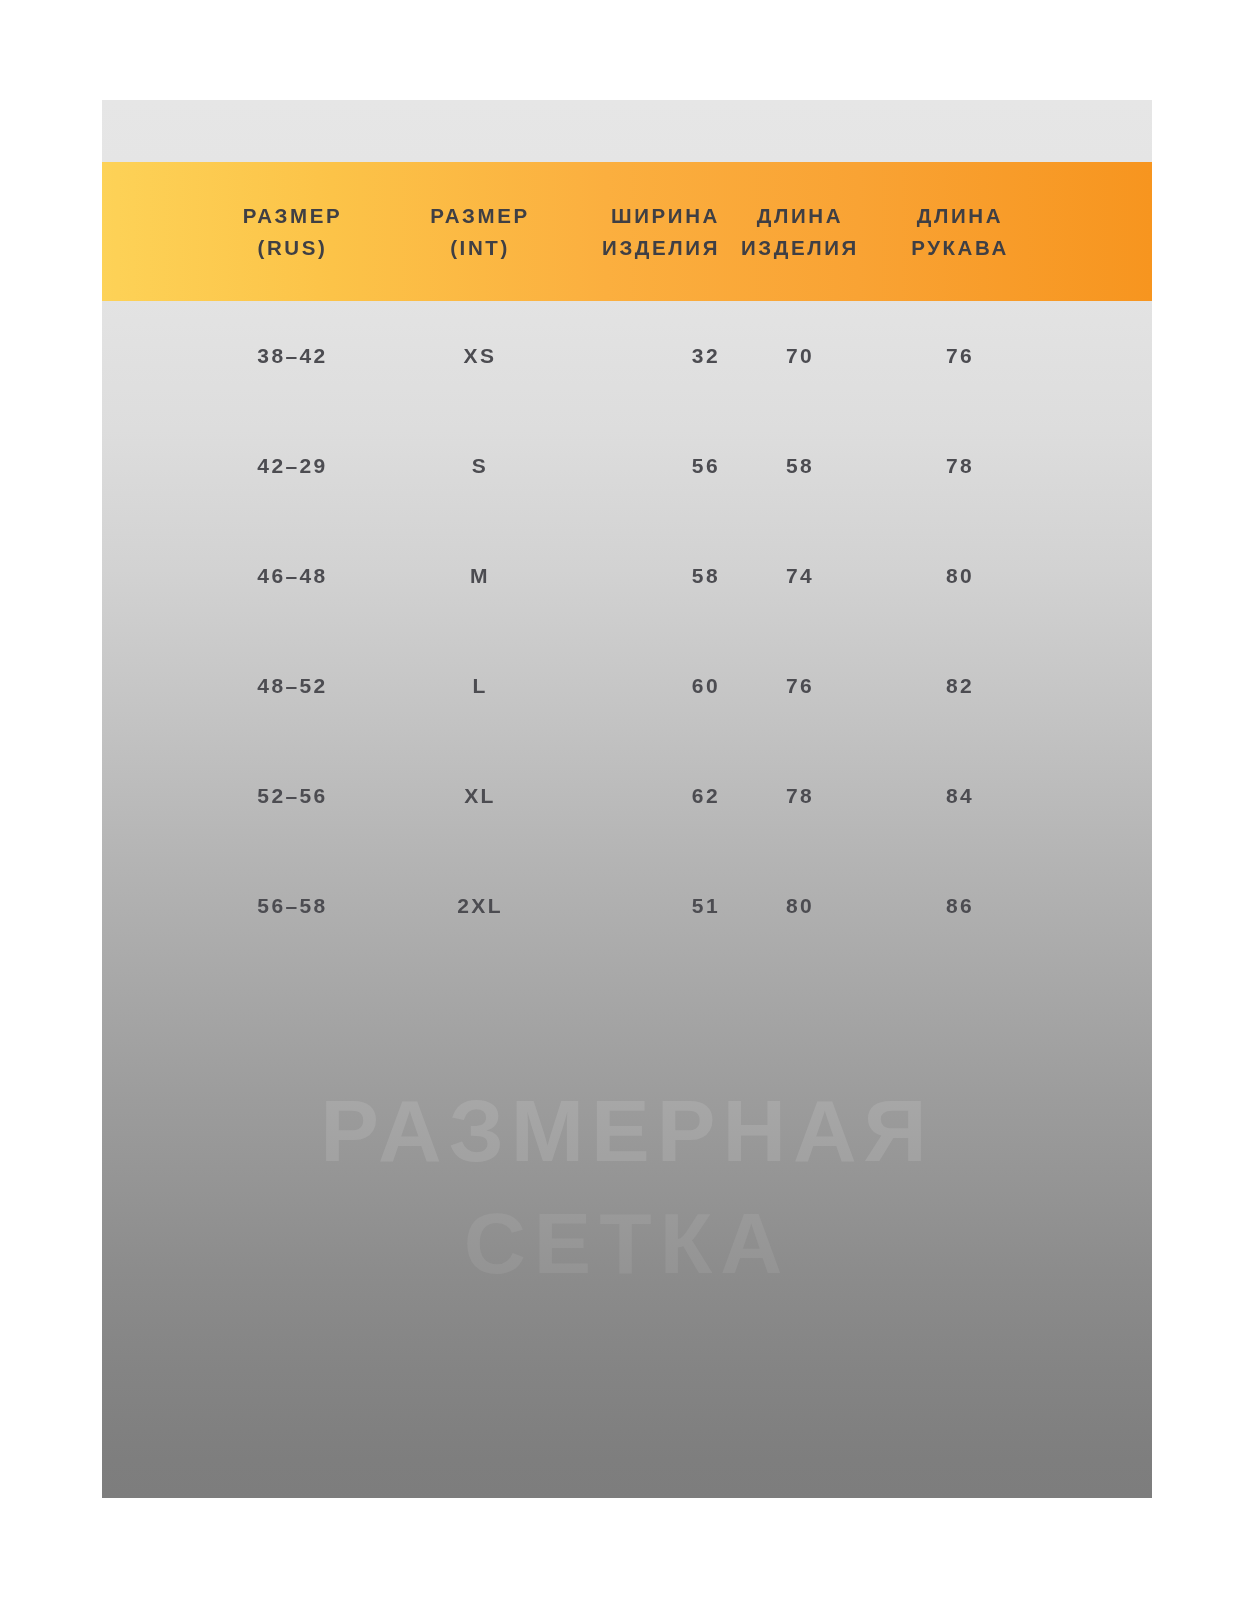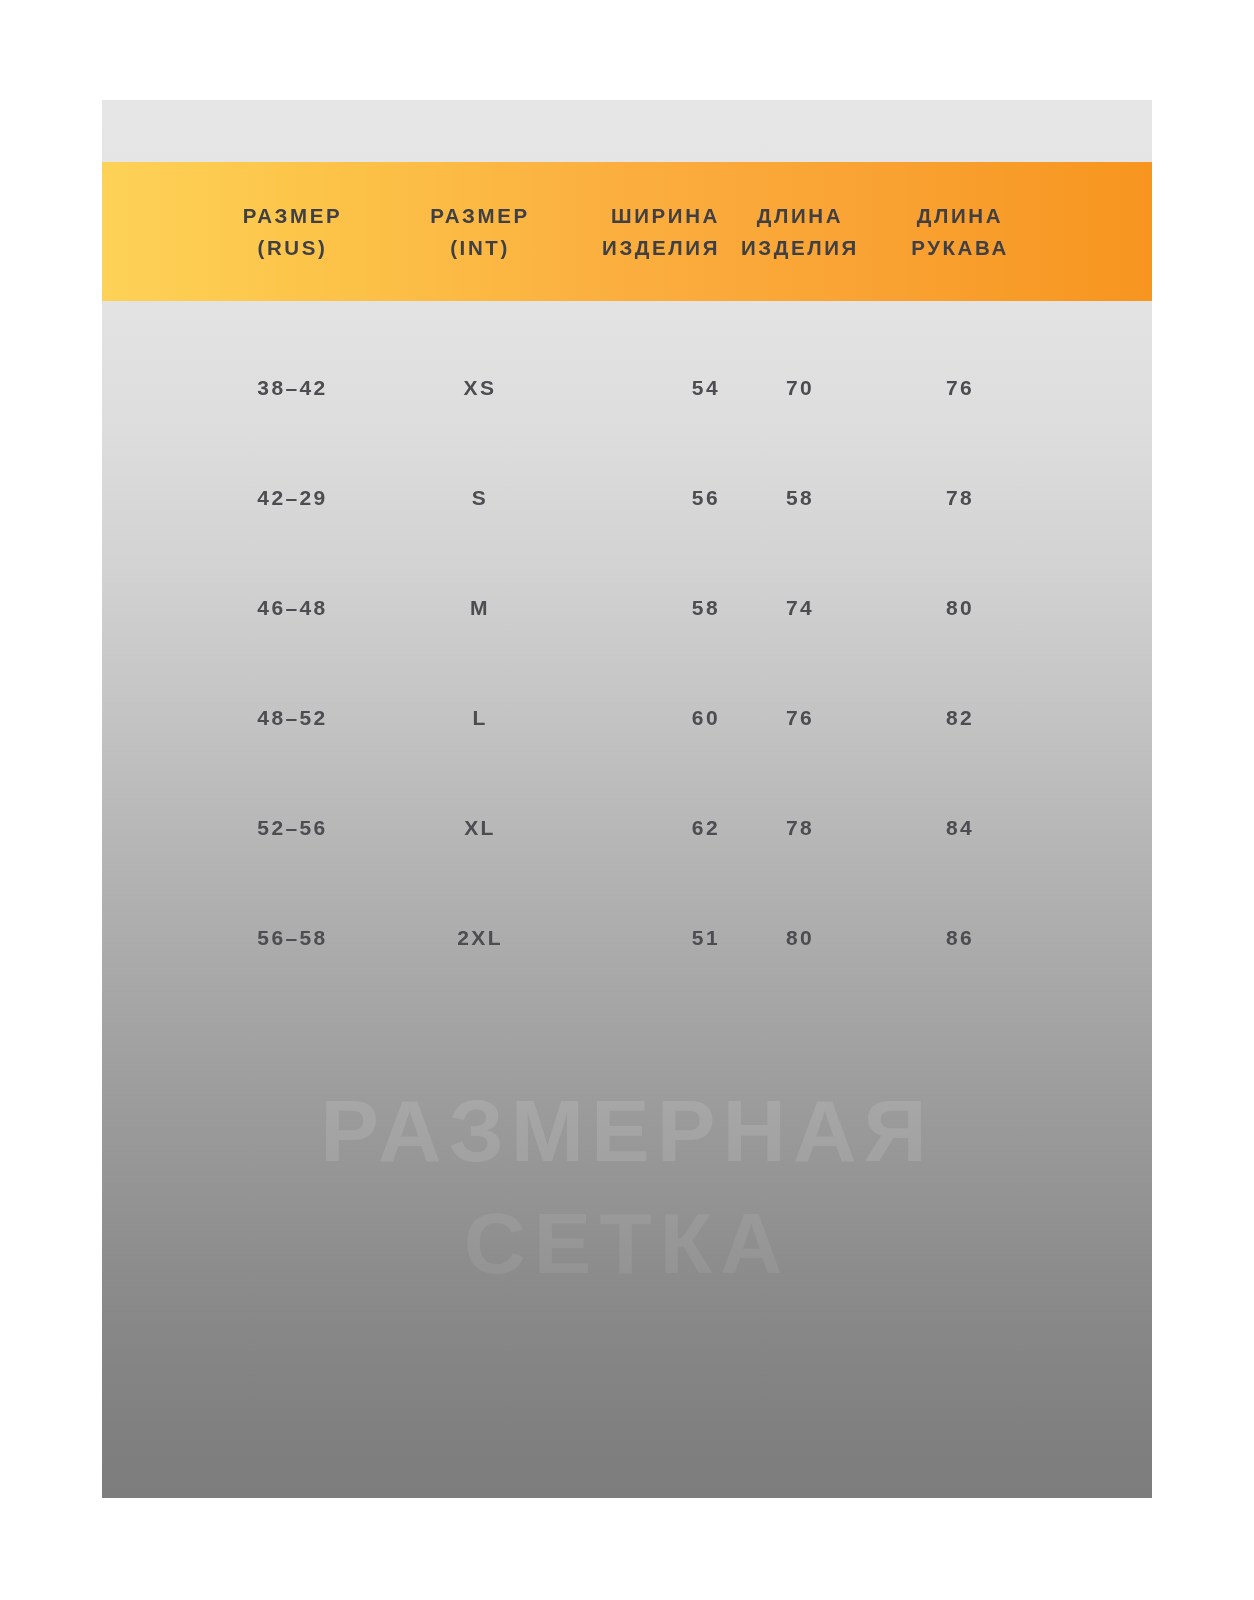--- a/index.html
+++ b/index.html
@@ -96,21 +96,20 @@
     text-transform: uppercase;
     white-space: pre-line;
   }
 
   
   .table-body {
     position: absolute;
     left: 0;
     top: 201px;
     width: 1050px;
-    margin-top: 32px;
   }
   .data-row {
     display: flex;
     align-items: center;
     height: 110px;
   }
   .data-row .cell {
     color: #4c4c51;
     font-weight: 700;
     font-size: 21px;
@@ -148,21 +147,21 @@
 ИЗДЕЛИЯ</div>
       <div class="cell col-s">ДЛИНА
 РУКАВА</div>
     </div>
 
     <div class="table-body">
 
       <div class="data-row">
         <div class="cell col-rus">38–42</div>
         <div class="cell col-int">XS</div>
-        <div class="cell col-w">54</div>
+        <div class="cell col-w">32</div>
         <div class="cell col-l">70</div>
         <div class="cell col-s">76</div>
       </div>
 
       <div class="data-row">
         <div class="cell col-rus">42–29</div>
         <div class="cell col-int">S</div>
         <div class="cell col-w">56</div>
         <div class="cell col-l">58</div>
         <div class="cell col-s">78</div>

